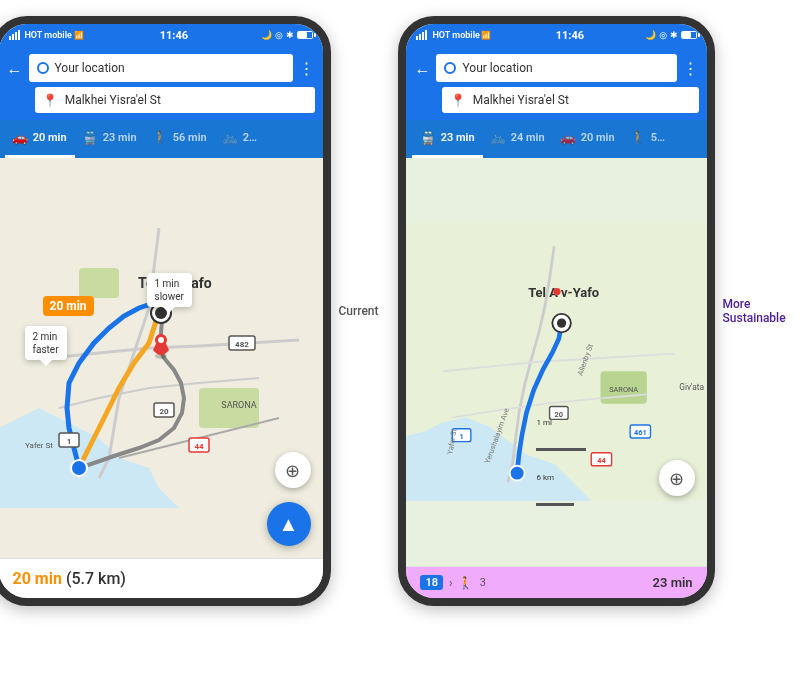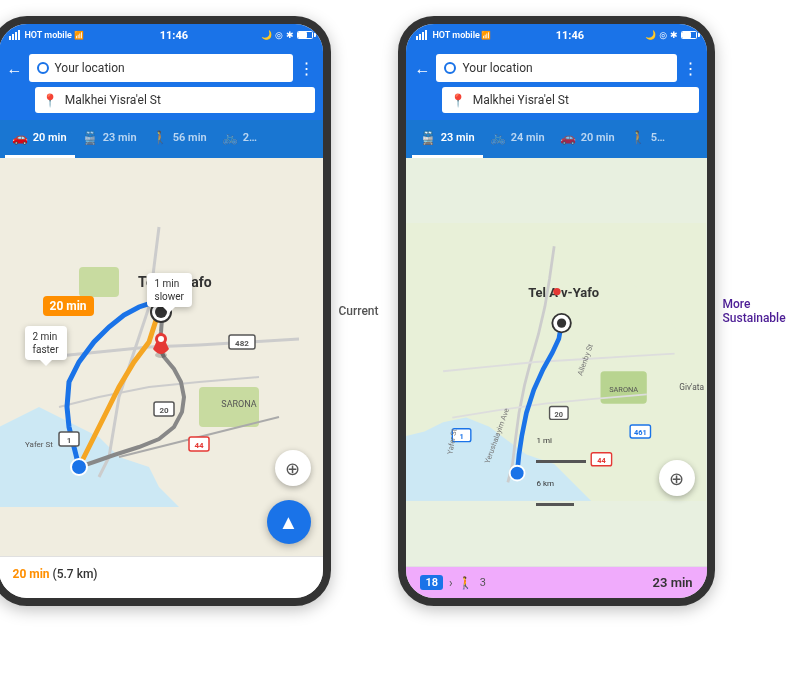--- a/index.html
+++ b/index.html
@@ -266,24 +266,24 @@
     }
 
     
     .bottom-panel {
       background: white;
       padding: 10px 14px;
       border-top: 1px solid #e0e0e0;
       flex-shrink: 0;
     }
     .bottom-panel-main {
-      font-size: 12px;
+      font-size: 16px;
       font-weight: 500;
       color: #333;
-      margin-bottom: 7px;
+      margin-bottom: 0;
     }
     .bottom-panel-sub {
       font-size: 11px;
       color: #666;
     }
 
     
     .bottom-transit-panel {
       background: #f0abfc;
       padding: 8px 14px;
@@ -373,21 +373,21 @@
     }
 
     .scale-bar {
       position: absolute;
       bottom: 20px;
       left: 50%;
       transform: translateX(-50%);
       display: flex;
       flex-direction: column;
       align-items: flex-start;
-      gap: 14px;
+      gap: 20px;
     }
   </style>
 </head>
 <body>
 
 <div class="phones-container">
 
   <div class="phone-wrapper">
     <div class="phone">
 

